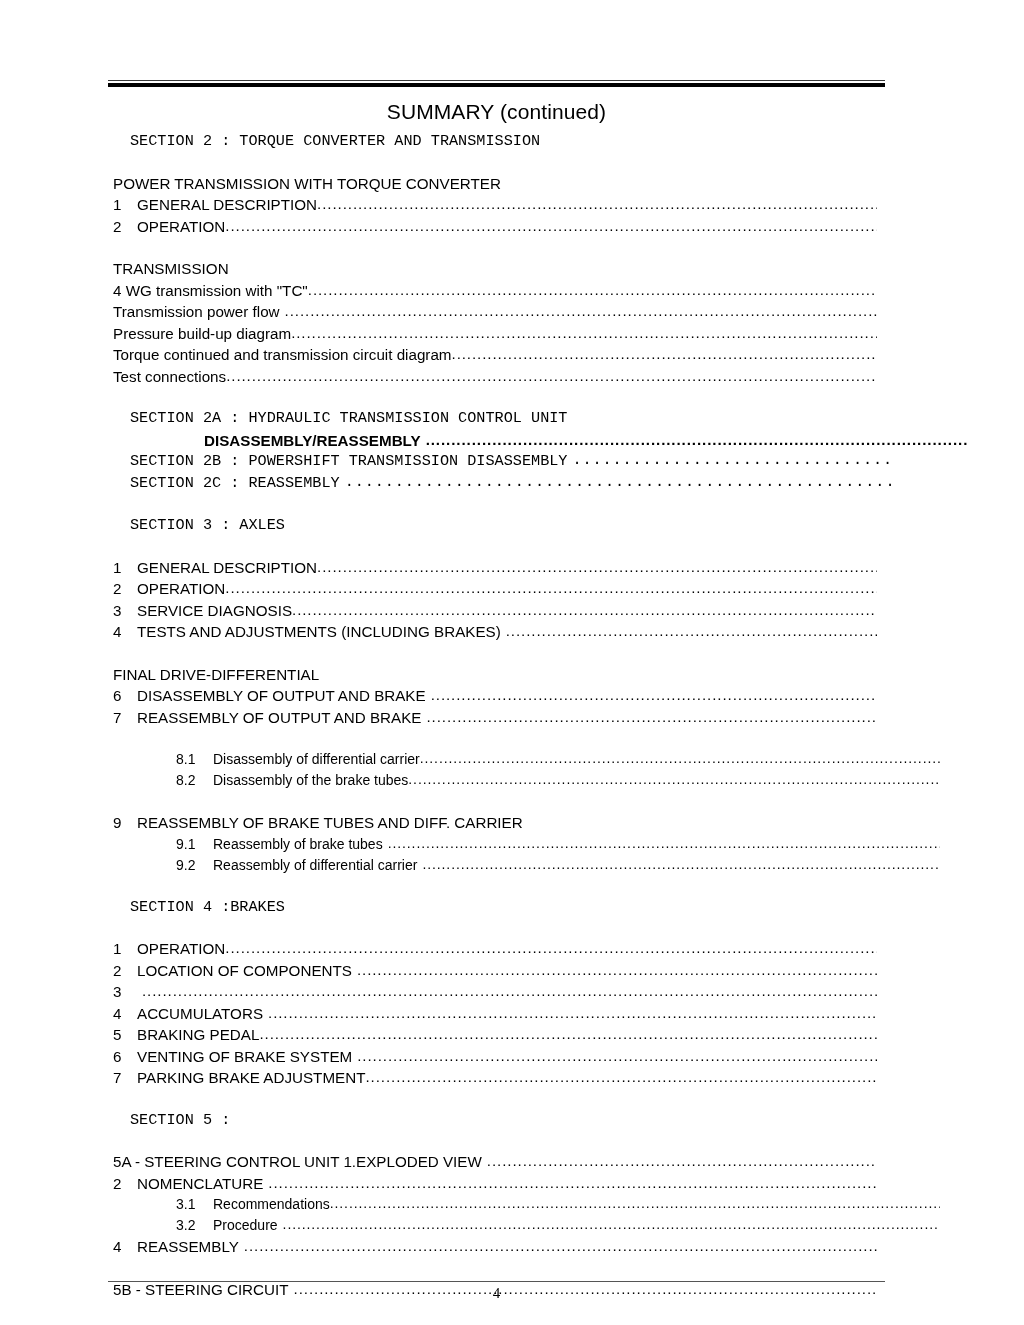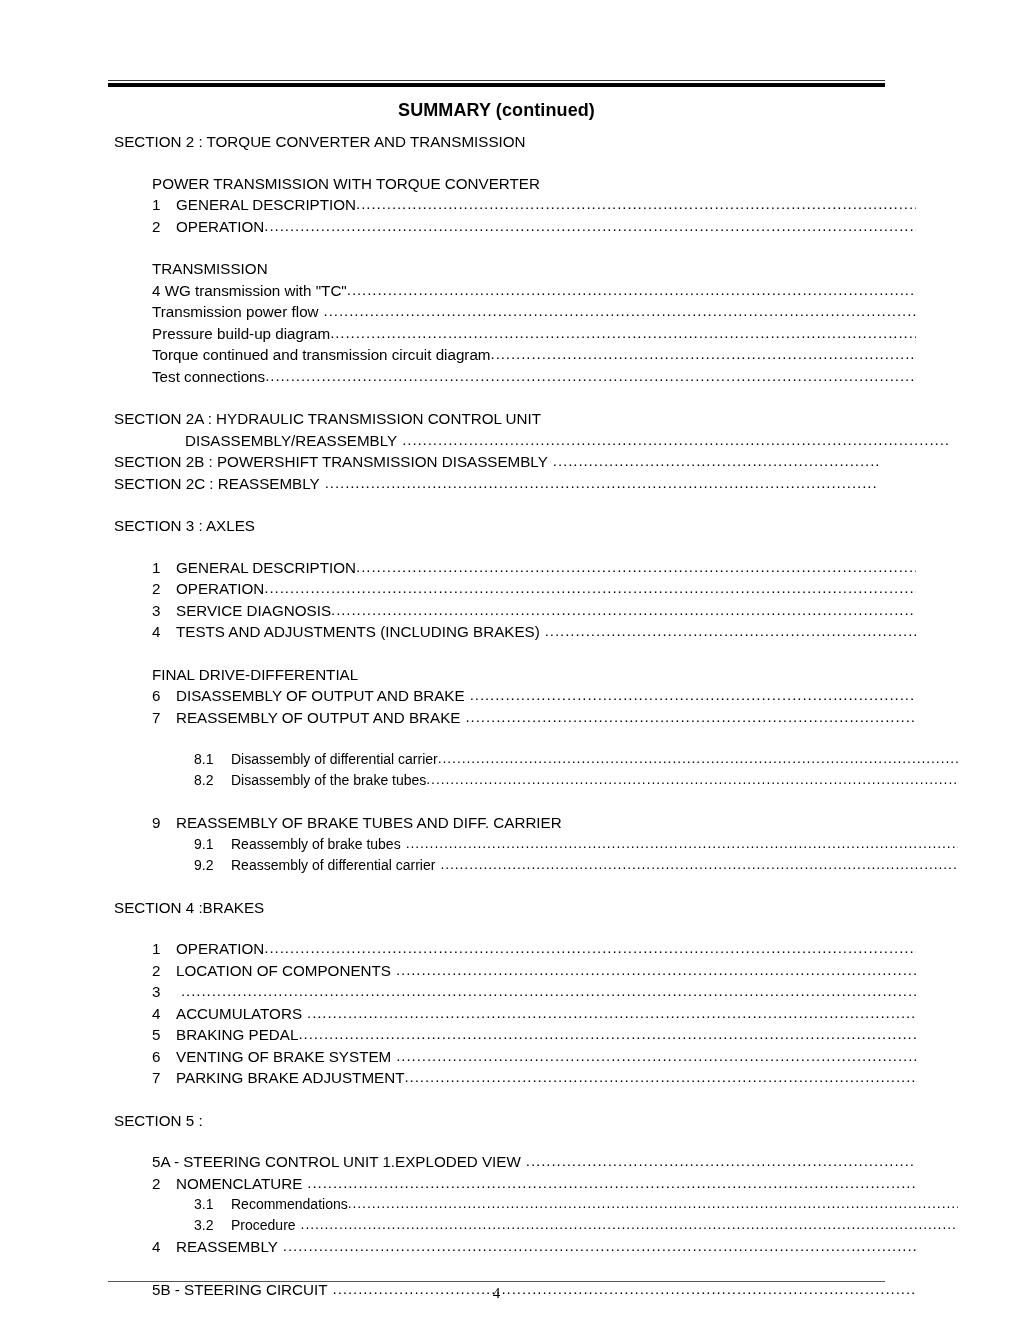--- a/index.html
+++ b/index.html
@@ -41,22 +41,22 @@
     margin-top: 2px;
   }
 
   
   .doc-title {
     position: absolute;
     left: 108px;
     top: 100px;
     width: 777px;
     text-align: center;
-    font-size: 18px;
-    font-weight: bold;
+    font-size: 21px;
+    font-weight: normal;
     letter-spacing: 0.1px;
   }
 
   
   .content {
     position: absolute;
     left: 113px;
     top: 131px;
     width: 764px;
     font-size: 15.2px;
@@ -96,24 +96,24 @@
     text-align: right;
     padding-left: 1px;
   }
 
   
   .line {
     white-space: nowrap;
   }
 
   
-  .lvl0 { margin-left: 1px; }
-  .lvl1 { margin-left: 39px; }
-  .lvl2 { margin-left: 81px; }
-  .lvl3 { margin-left: 72px; }
+  .lvl0 { margin-left: 17px; font-family: Liberation Mono, monospace; }
+  .lvl1 { }
+  .lvl2 { margin-left: 63px; }
+  .lvl3 { margin-left: 91px; font-weight: bold; }
 
   
   .numcell {
     display: inline-block;
     width: 24px;
     flex: 0 0 24px;
   }
   .numcell-wide {
     display: inline-block;
     width: 37px;

